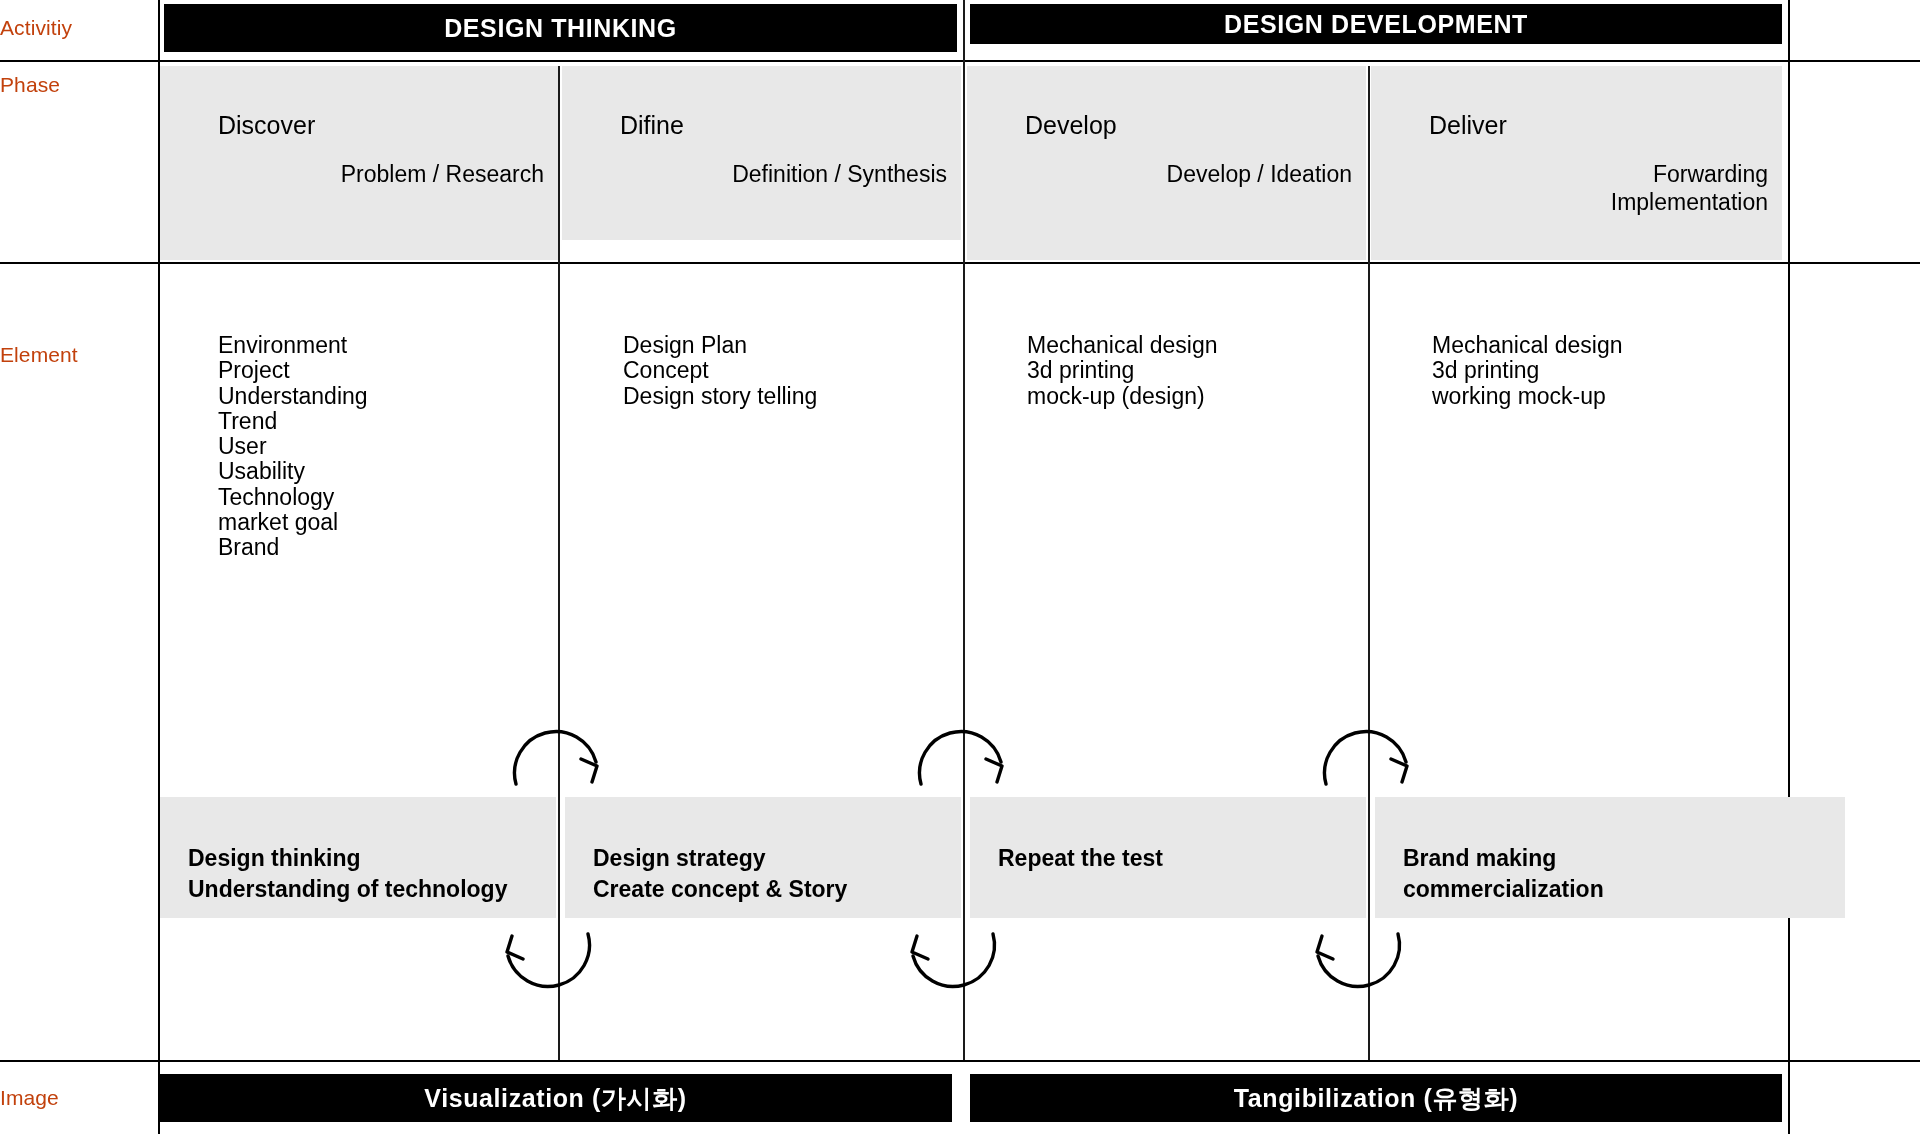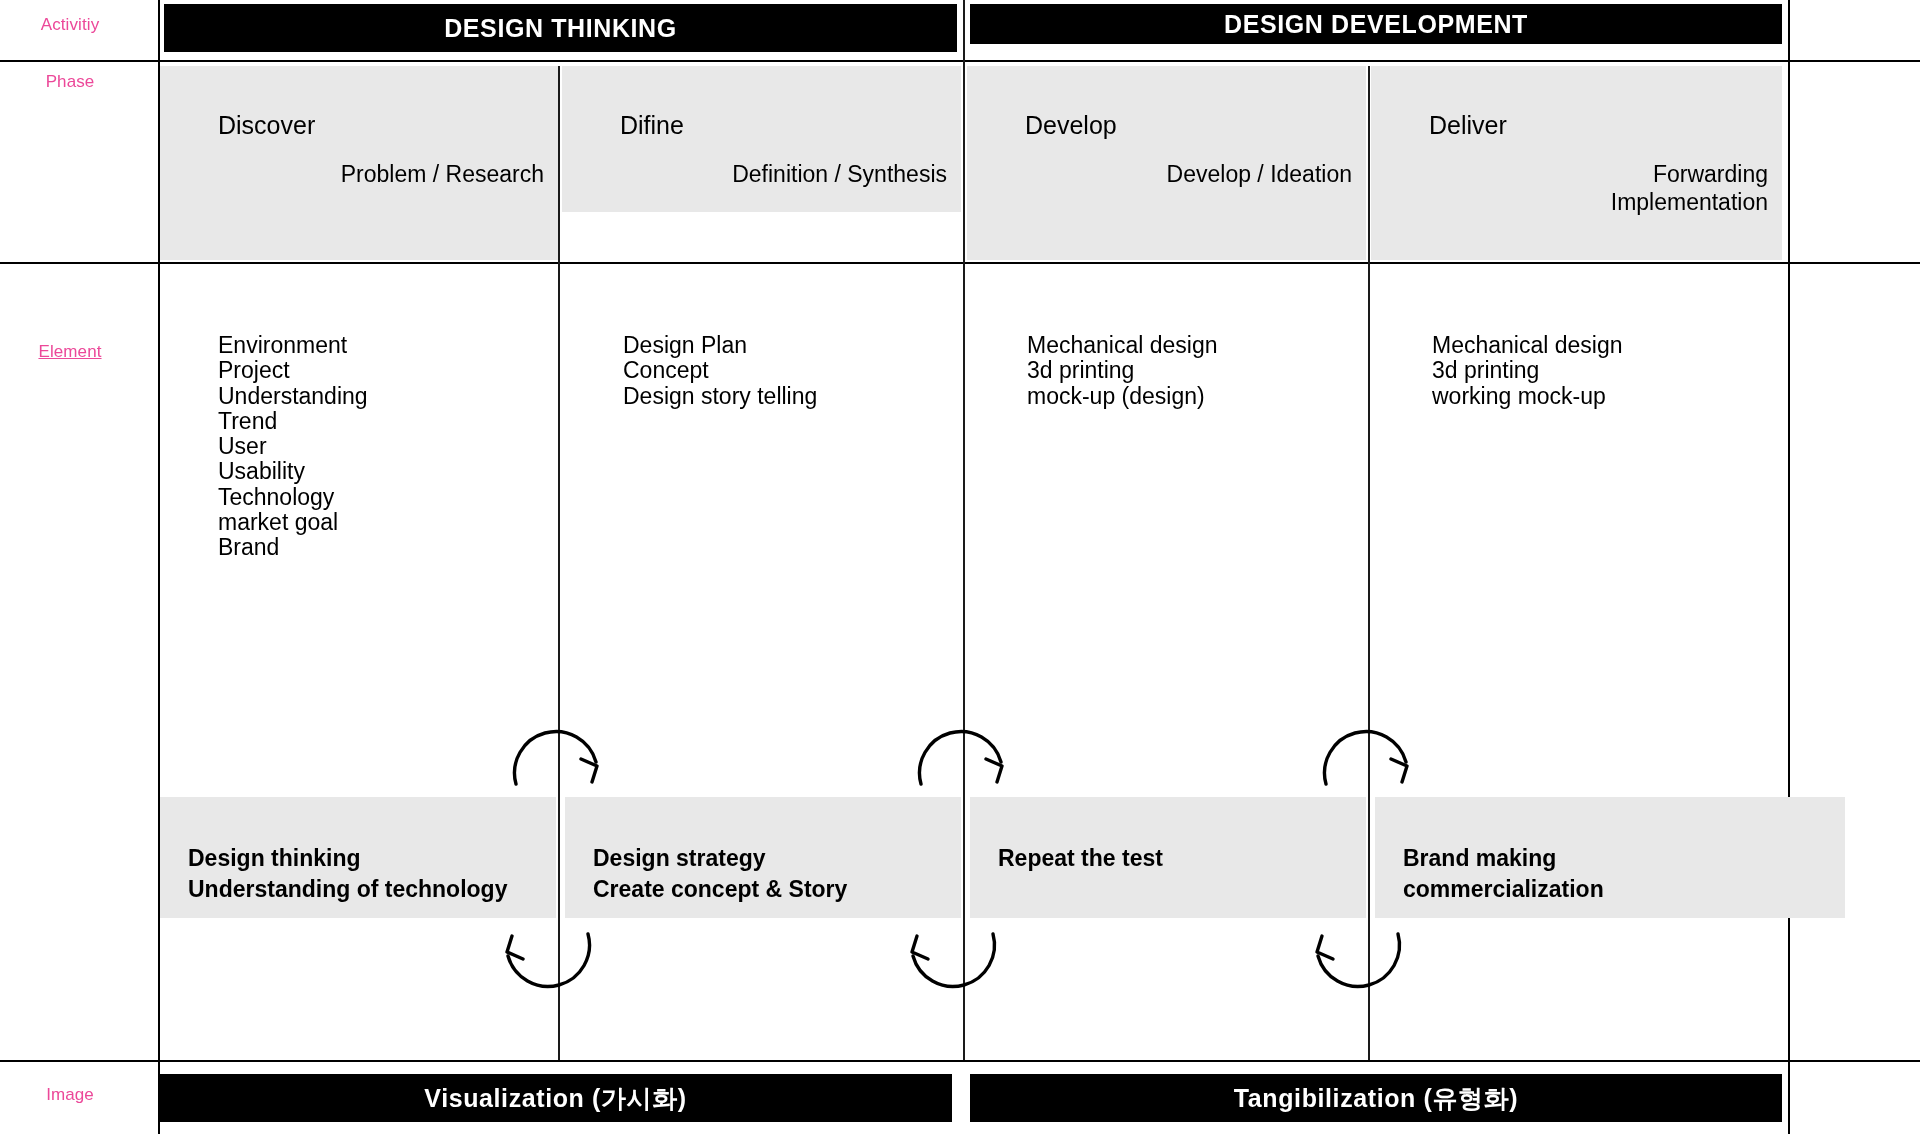--- a/index.html
+++ b/index.html
@@ -36,24 +36,24 @@
     position: absolute;
     background: #1a1a1a;
     width: 2px;
   }
 
   
   .row-label {
     position: absolute;
     left: 0;
     width: 140px;
-    text-align: center;
-    font-size: 17px;
+    text-align: left;
+    font-size: 21px;
     line-height: 1.2;
-    color: #ec4899;
+    color: #c2410c;
     letter-spacing: 0.1px;
   }
 
   
   .banner {
     position: absolute;
     background: #000000;
     color: #ffffff;
     font-weight: bold;
     font-size: 25px;
@@ -137,34 +137,34 @@
   <div class="vline" style="left:158px; top:0; height:1134px;"></div>
 
   <div class="vline" style="left:1788px; top:0; height:1134px;"></div>
 
   <div class="vline-thin" style="left:558px; top:66px; height:994px;"></div>
   <div class="vline-thin" style="left:963px; top:0px; height:1060px;"></div>
   <div class="vline-thin" style="left:1368px; top:66px; height:994px;"></div>
 
   <div class="row-label" style="top:15px;">Activitiy</div>
   <div class="row-label" style="top:72px;">Phase</div>
-  <div class="row-label" style="top:342px;text-decoration:underline;">Element</div>
+  <div class="row-label" style="top:342px;">Element</div>
   <div class="row-label" style="top:1085px;">Image</div>
 
   <div class="banner" style="left:164px; top:4px; width:793px; height:48px;">DESIGN THINKING</div>
   <div class="banner" style="left:970px; top:4px; width:812px; height:40px;">DESIGN DEVELOPMENT</div>
 
   <div class="phase-cell" style="left:160px; top:66px; width:398px; height:194px;">
     <div class="phase-inner">
       <div class="phase-title">Discover</div>
       <div class="phase-sub">Problem / Research</div>
     </div>
   </div>
 
-  <div class="phase-cell" style="left:562px; top:66px; width:399px; height:146px;">
+  <div class="phase-cell" style="left:562px; top:66px; width:399px; height:174px;">
     <div class="phase-inner">
       <div class="phase-title">Difine</div>
       <div class="phase-sub">Definition / Synthesis</div>
     </div>
   </div>
 
   <div class="phase-cell" style="left:967px; top:66px; width:399px; height:194px;">
     <div class="phase-inner">
       <div class="phase-title">Develop</div>
       <div class="phase-sub">Develop / Ideation</div>

